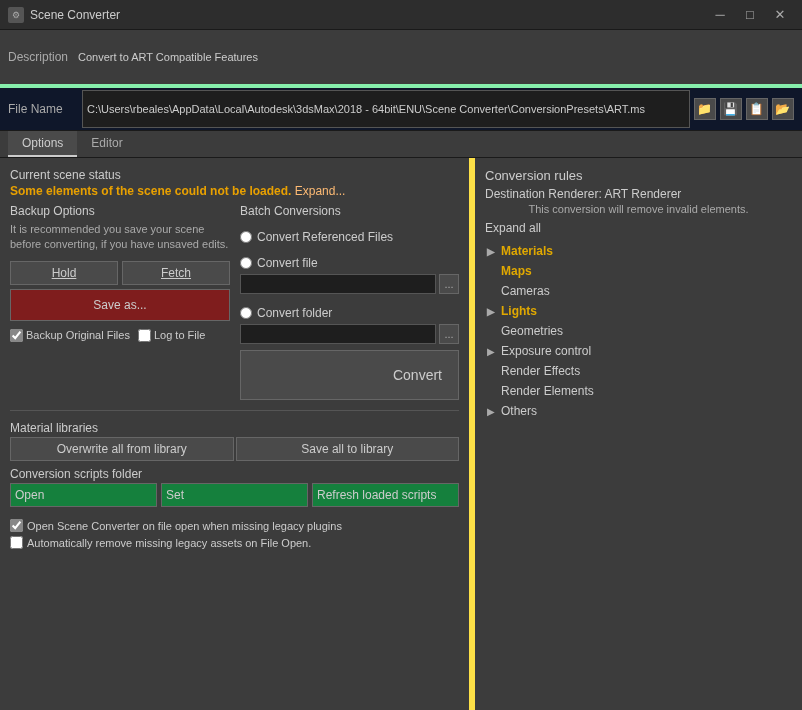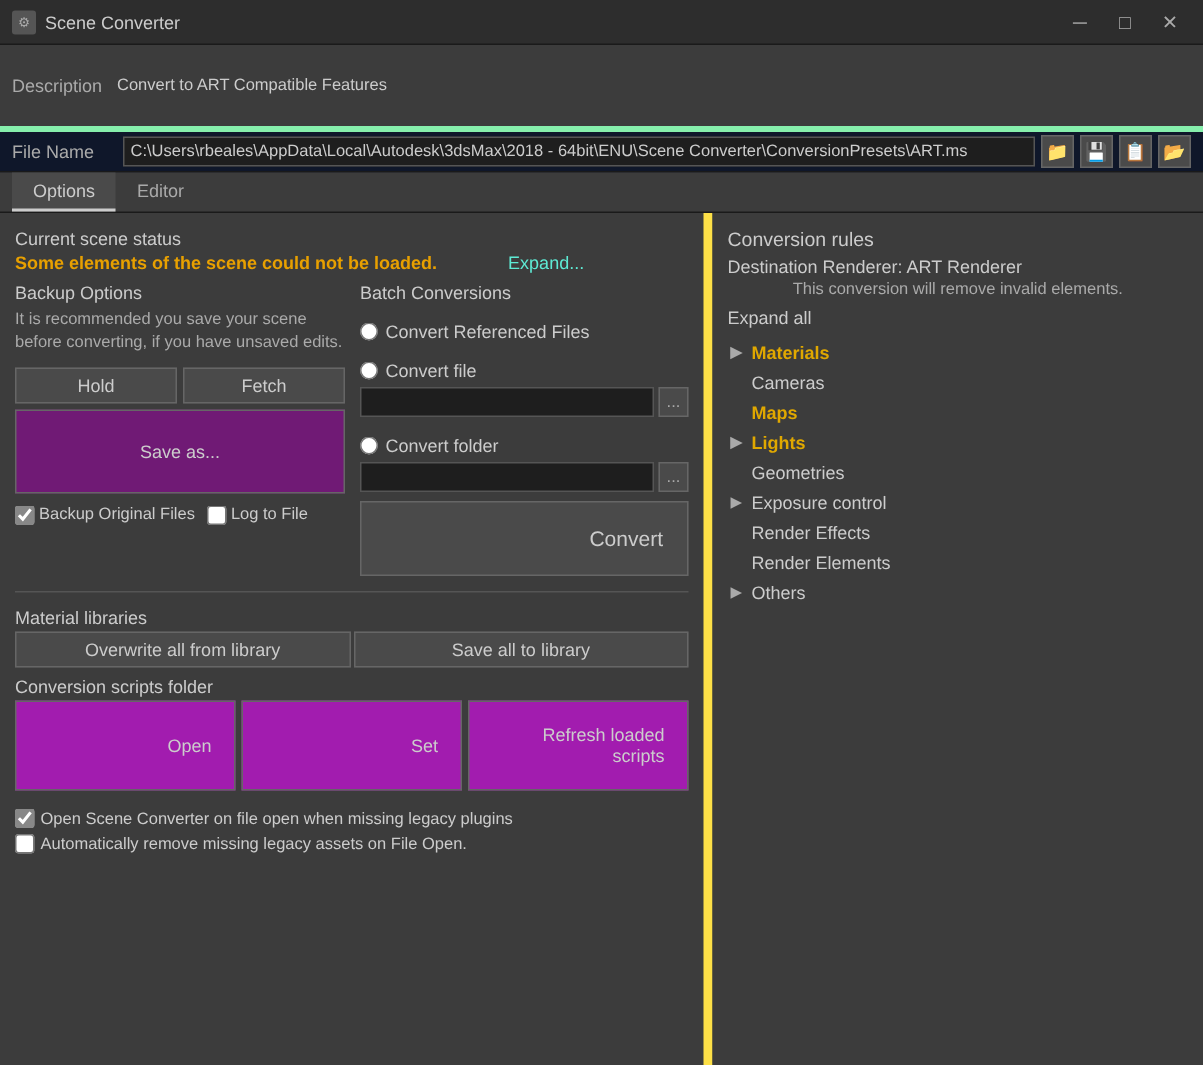--- a/index.html
+++ b/index.html
@@ -79,21 +79,21 @@
       border-bottom: 1px solid #1a1a1a;
       gap: 4px;
     }
     .file-input {
       flex: 1;
       background: #1e1e1e;
       border: 1px solid #555;
       color: #cccccc;
       padding: 2px 4px;
       font-size: 11px;
-      height: 20px;
+      height: 38px;
     }
     .file-btn {
       width: 22px;
       height: 22px;
       background: #4a4a4a;
       border: 1px solid #666;
       color: #aaa;
       cursor: pointer;
       display: flex; align-items: center; justify-content: center;
       font-size: 12px;
@@ -142,24 +142,23 @@
       color: #cccccc;
       margin-bottom: 2px;
     }
 
     .status-warning {
       color: #e8a000;
       font-size: 12px;
       font-weight: bold;
     }
     .expand-link {
-      color: #5eead4;
+      color: #fdba74;
       cursor: pointer;
       text-decoration: none;
-      margin-left: 44px;
     }
 
     
     .two-col {
       display: flex;
       gap: 10px;
     }
     .col-left {
       flex: 0 0 220px;
     }
@@ -171,35 +170,36 @@
       font-size: 11px;
       color: #aaa;
       margin: 4px 0 8px 0;
       line-height: 1.4;
     }
 
     .btn-row {
       display: flex;
       gap: 4px;
       margin-bottom: 4px;
+      text-decoration: underline;
     }
     .btn {
       flex: 1;
       padding: 4px 8px;
       background: #4a4a4a;
       border: 1px solid #666;
       color: #cccccc;
       cursor: pointer;
       font-size: 12px;
       text-align: center;
     }
     .btn-full {
       width: 100%;
-      padding: 20px 8px;
-      background: #701a75;
+      padding: 8px 8px;
+      background: #7f1d1d;
       border: 1px solid #666;
       color: #cccccc;
       cursor: pointer;
       font-size: 12px;
       text-align: center;
       margin-bottom: 4px;
     }
 
     .checkbox-row {
       display: flex;
@@ -273,27 +273,27 @@
       display: flex;
       gap: 2px;
     }
 
     .scripts-row {
       display: flex;
       gap: 4px;
     }
     .scripts-btn {
       flex: 1;
-      padding: 15px;
-      background: #a21caf;
+      padding: 4px;
+      background: #15803d;
       border: 1px solid #666;
       color: #cccccc;
       cursor: pointer;
       font-size: 12px;
-      text-align: right;
+      text-align: left;
     }
 
     .bottom-checkboxes {
       margin-top: 6px;
     }
     .check-row {
       display: flex;
       align-items: center;
       gap: 4px;
       font-size: 11px;
@@ -510,27 +510,27 @@
     <div class="conv-subtitle">Destination Renderer: ART Renderer</div>
     <div class="conv-note">This conversion will remove invalid elements.</div>
     <a class="expand-all-link">Expand all</a>
 
     <ul class="tree-list" id="tree-list">
 
     <li class="tree-item bold">
           <span class="chevron">▶</span>
           <span>Materials</span>
         </li>
+        <li class="tree-item bold">
+          <span class="chevron">&nbsp;</span>
+          <span>Maps</span>
+        </li>
         <li class="tree-item">
           <span class="chevron">&nbsp;</span>
           <span>Cameras</span>
-        </li>
-        <li class="tree-item bold">
-          <span class="chevron">&nbsp;</span>
-          <span>Maps</span>
         </li>
         <li class="tree-item bold">
           <span class="chevron">▶</span>
           <span>Lights</span>
         </li>
         <li class="tree-item">
           <span class="chevron">&nbsp;</span>
           <span>Geometries</span>
         </li>
         <li class="tree-item">

